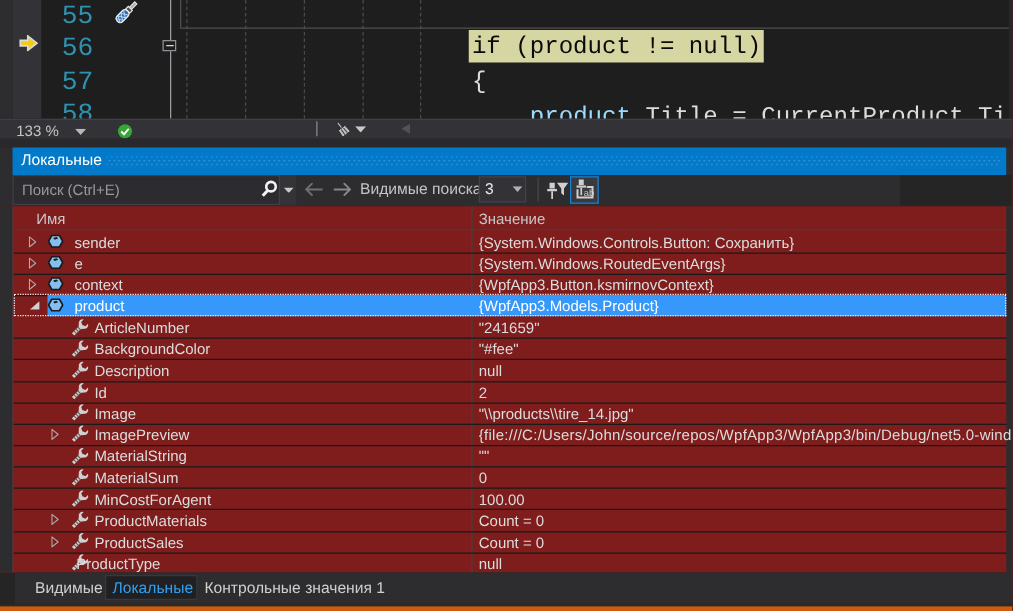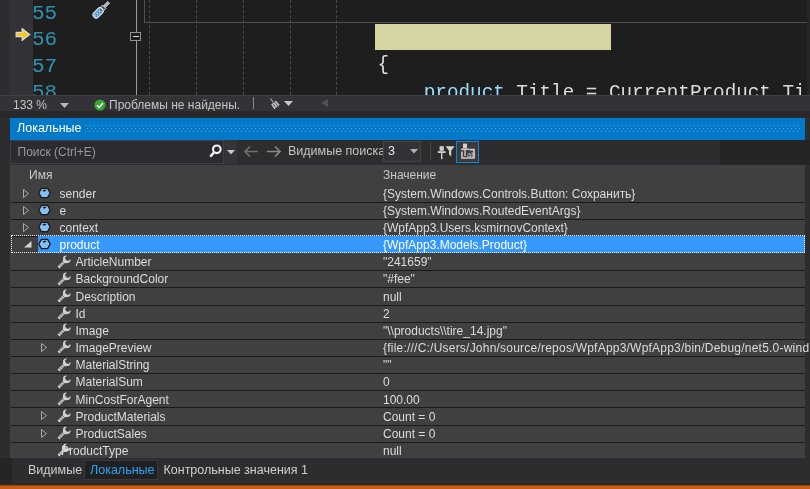--- a/index.html
+++ b/index.html
@@ -4,35 +4,35 @@
 <style>
   html,body{margin:0;padding:0;}
   body{width:810px;height:489px;overflow:hidden;background:#252526;
        font-family:"Liberation Sans",sans-serif;position:relative;}
   .abs{position:absolute;}
   
   #editor{left:0;top:0;width:810px;height:95px;background:#1E1E1E;overflow:hidden;}
   #editor .m1{left:0;top:0;width:10px;height:95px;background:#2D2D30;}
   #editor .m2{left:10px;top:0;width:23px;height:95px;background:#333337;}
   .lnum{color:#2F91AF;font-family:"Liberation Mono",monospace;font-size:21px;line-height:1;
-        width:60px;text-align:left;left:32px;}
+        width:60px;text-align:center;left:32px;}
   .code{font-family:"Liberation Mono",monospace;font-size:19.3px;color:#DCDCDC;
         white-space:pre;letter-spacing:0px;}
   .guide{width:0;border-left:1px dashed #4A4A4E;top:0;height:95px;}
   
   #zstrip{left:0;top:95px;width:810px;height:15.5px;background:#333337;
           border-top:1px solid #3F3F46;box-sizing:border-box;}
   
   #tgap{left:0;top:110.5px;width:810px;height:7px;background:#29292B;}
   #title{left:10px;top:117.5px;width:795px;height:22px;background:#0379CA;}
   #title .cap{left:7px;top:3.5px;color:#FFF;font-size:12.5px;}
   
   #toolbar{left:0;top:139.5px;width:720px;height:25px;background:#2D2D30;}
   
-  #grid{left:0;top:164.5px;width:810px;height:293.5px;background:#404040;}
+  #grid{left:0;top:164.5px;width:810px;height:293.5px;background:#7f1d1d;}
   
   #tabs{left:0;top:458px;width:810px;height:25px;background:#2D2D30;margin-left:12px;}
   #orange{left:0;top:483px;width:810px;height:6px;
           background:linear-gradient(#29292B 0,#29292B 1.5px,#8C4A10 1.5px,#8C4A10 2.5px,#CB5C10 2.5px,#CB5C10 6px);}
 </style>
 </head>
 <body>
 <div id="editor" class="abs">
   <div class="m1 abs"></div>
     <div class="m2 abs"></div>
@@ -69,38 +69,38 @@
 
   <div class="abs" style="left:143.5px;top:0;width:1px;height:22px;background:#4F4F53"></div>
   <div class="abs" style="left:143.5px;top:21.5px;width:666.5px;height:1px;background:#4F4F53"></div>
 
   <div class="abs" style="left:135.5px;top:0;width:1.5px;height:95px;background:#9A9DA1"></div>
   <div class="abs" style="left:130px;top:31.5px;width:11px;height:9.5px;background:#1E1E1E;
        border:1px solid #909094;box-sizing:border-box;"></div>
   <div class="abs" style="left:132.5px;top:35.7px;width:6px;height:1.4px;background:#D8D8D8"></div>
 
   <div class="abs" style="left:375px;top:24px;width:235.5px;height:25.5px;background:#D6D6A3"></div>
+  <div class="code abs" style="left:377.5px;top:25.5px;color:#0A0A0A">if (product != null)</div>
 
   <div class="code abs" style="left:377.5px;top:54px">{</div>
   <div class="abs" style="left:807px;top:0;width:3px;height:95px;background:#26262A"></div>
 
   <div class="code abs" style="left:423.8px;top:82px"><span style="color:#9CDCFE">product</span><span style="color:#DCDCDC">.Title = CurrentProduct.Ti</span></div>
 </div>
 
 <div id="zstrip" class="abs">
   <div class="abs" style="left:13px;top:2px;font-size:12px;color:#C4C4C4">133 %</div>
   <svg class="abs" style="left:60px;top:6.5px" width="9" height="5">
       <path d="M0 0 h9 l-4.5 5 z" fill="#B8B8B8"></path>
     </svg>
 
   <svg class="abs" style="left:94px;top:2.5px" width="12" height="12" viewBox="0 0 12 12">
     <circle cx="6" cy="6" r="5.6" fill="#37A637"></circle>
     <path d="M3 6.2 L5.2 8.4 L9 4" stroke="#FFF" stroke-width="1.5" fill="none"></path>
   </svg>
-  <div class="abs" style="left:109px;top:2px;font-size:12px;color:#C4C4C4">Проблемы не найдены.</div>
   <div class="abs" style="left:253px;top:0.5px;width:1px;height:12px;background:#8A8A8E"></div>
 
   <svg class="abs" style="left:266px;top:0.5px" width="17" height="14" viewBox="0 0 17 14">
     <g transform="rotate(-38 8 7)">
       <path d="M5.2 5.2 h6.6 l0.6 6.4 h-7.8 Z" fill="#C2C2C2" stroke="#26262a" stroke-width="0.7"></path>
       <line x1="7.4" y1="6.2" x2="7.2" y2="11" stroke="#4a4a4e" stroke-width="0.9"></line>
       <line x1="9.6" y1="6.2" x2="9.8" y2="11" stroke="#4a4a4e" stroke-width="0.9"></line>
       <rect x="7.8" y="0.2" width="1.5" height="5" fill="#C2C2C2" stroke="#26262a" stroke-width="0.6"></rect>
     </g>
   </svg>
@@ -207,21 +207,21 @@
 <div class="abs" style="left:383px;top:39.35px;font-size:12px;color:#DCDCDC;white-space:pre">{System.Windows.RoutedEventArgs}</div>
 <div class="abs" style="left:11px;top:54.30px;width:794px;height:1px;background:#1A1A1A"></div>
 <svg class="abs" style="left:23px;top:58.3px" width="6" height="9" viewBox="0 0 6 9">
       <path d="M0.5 0.5 L5.5 4.5 L0.5 8.5 Z" fill="none" stroke="#ABABAB" stroke-width="1"></path>
     </svg>
 <svg class="abs" style="left:37.5px;top:56.8px" width="13" height="12" viewBox="0 0 13 12">
       <path d="M0.8 6 L3.4 1.4 L9.6 1.4 L12.2 6 L9.6 10.6 L3.4 10.6 Z" fill="#85BFEE" stroke="#1A1A1C" stroke-width="1.35"></path>
       <path d="M4.5 3.3 L7.3 2.5 L8.5 3.7 L5.7 4.7 Z" fill="#1A1A1C"></path>
     </svg>
 <div class="abs" style="left:59.5px;top:56.50px;font-size:12px;color:#DCDCDC;white-space:pre">context</div>
-<div class="abs" style="left:383px;top:56.50px;font-size:12px;color:#DCDCDC;white-space:pre">{WpfApp3.Users.ksmirnovContext}</div>
+<div class="abs" style="left:383px;top:56.50px;font-size:12px;color:#DCDCDC;white-space:pre">{WpfApp3.Button.ksmirnovContext}</div>
 <div class="abs" style="left:11px;top:71.45px;width:794px;height:1px;background:#1A1A1A"></div>
 <div class="abs" style="left:37.5px;top:71.45px;width:767.5px;height:17.15px;background:#3598FA"></div>
 <div class="abs" style="left:11px;top:70.85px;width:794px;height:18.15px;border:1px dotted #F0F0F0;box-sizing:border-box"></div>
 <svg class="abs" style="left:23px;top:76.44999999999999px" width="9" height="7" viewBox="0 0 9 7">
       <path d="M8.5 0 L8.5 6.5 L1 6.5 Z" fill="#D2D2D2"></path>
     </svg>
 <svg class="abs" style="left:37.5px;top:73.94999999999999px" width="13" height="12" viewBox="0 0 13 12">
       <path d="M0.8 6 L3.4 1.4 L9.6 1.4 L12.2 6 L9.6 10.6 L3.4 10.6 Z" fill="#85BFEE" stroke="#1A1A1C" stroke-width="1.35"></path>
       <path d="M4.5 3.3 L7.3 2.5 L8.5 3.7 L5.7 4.7 Z" fill="#1A1A1C"></path>
     </svg>

